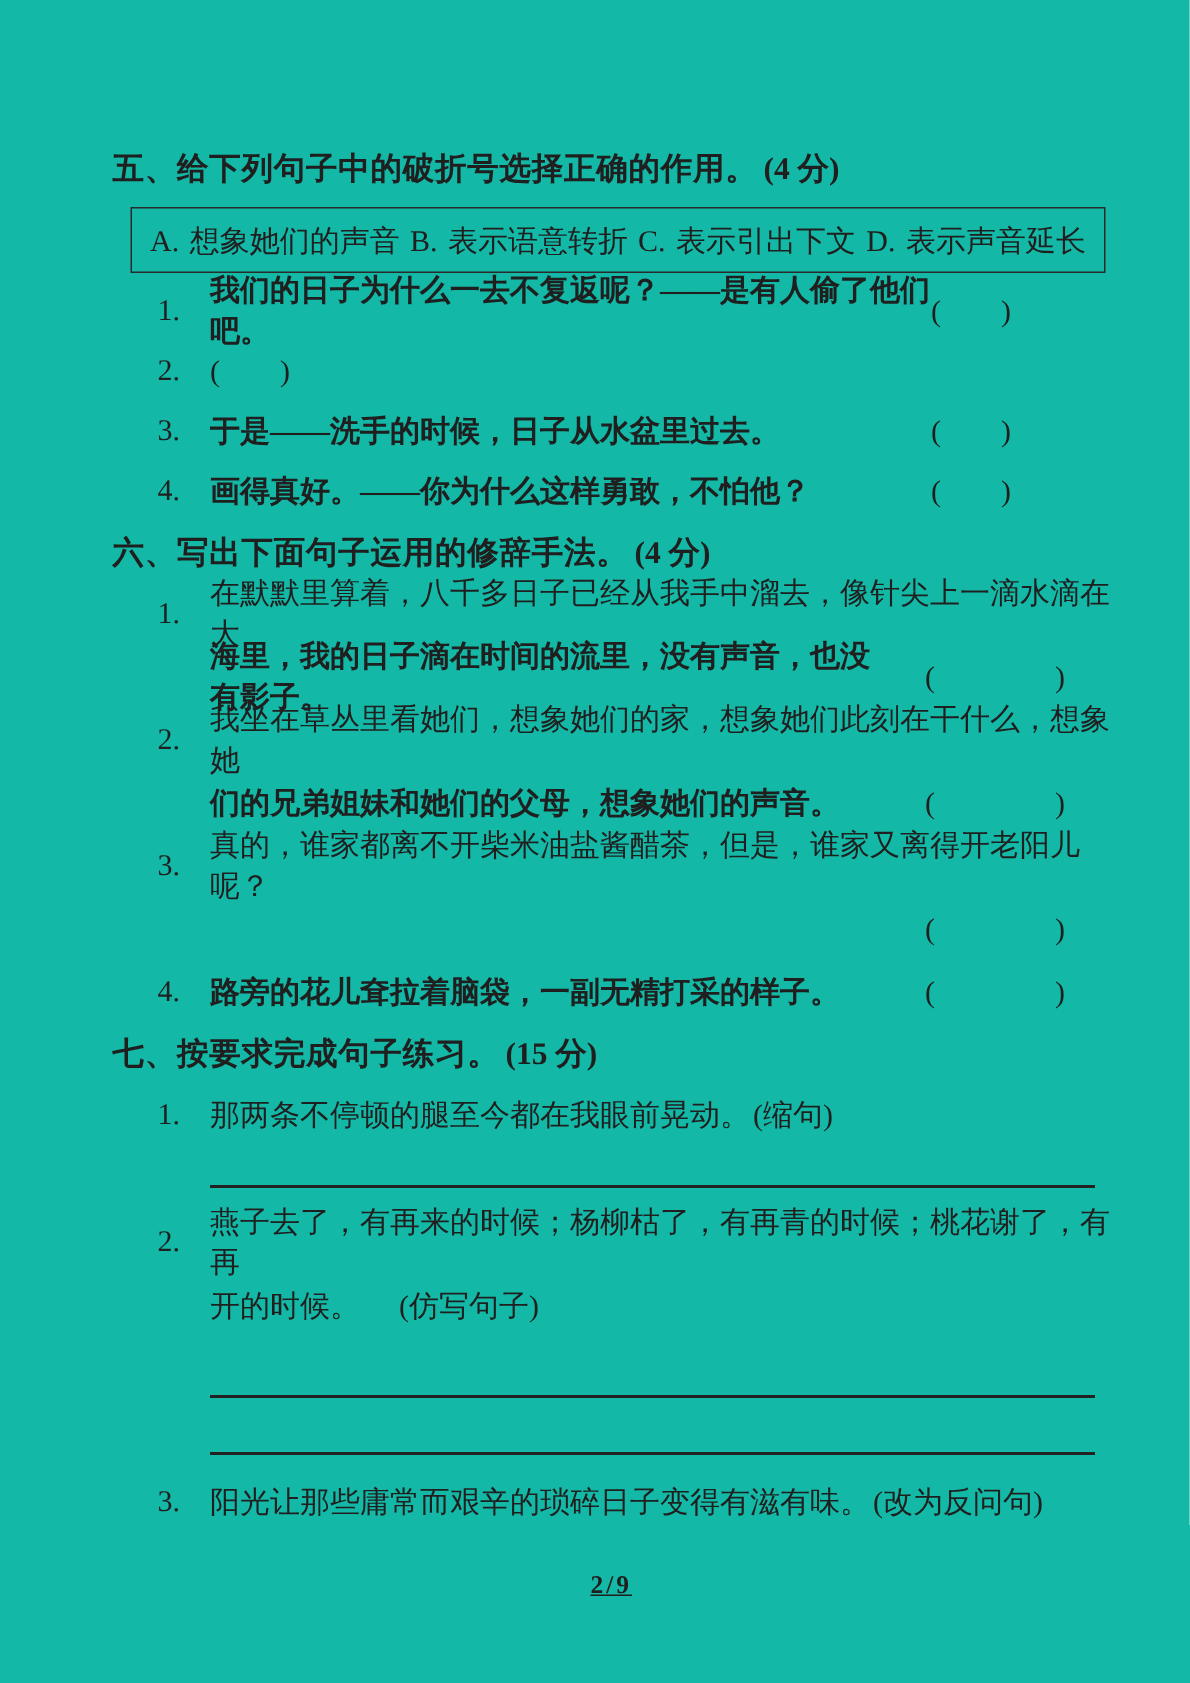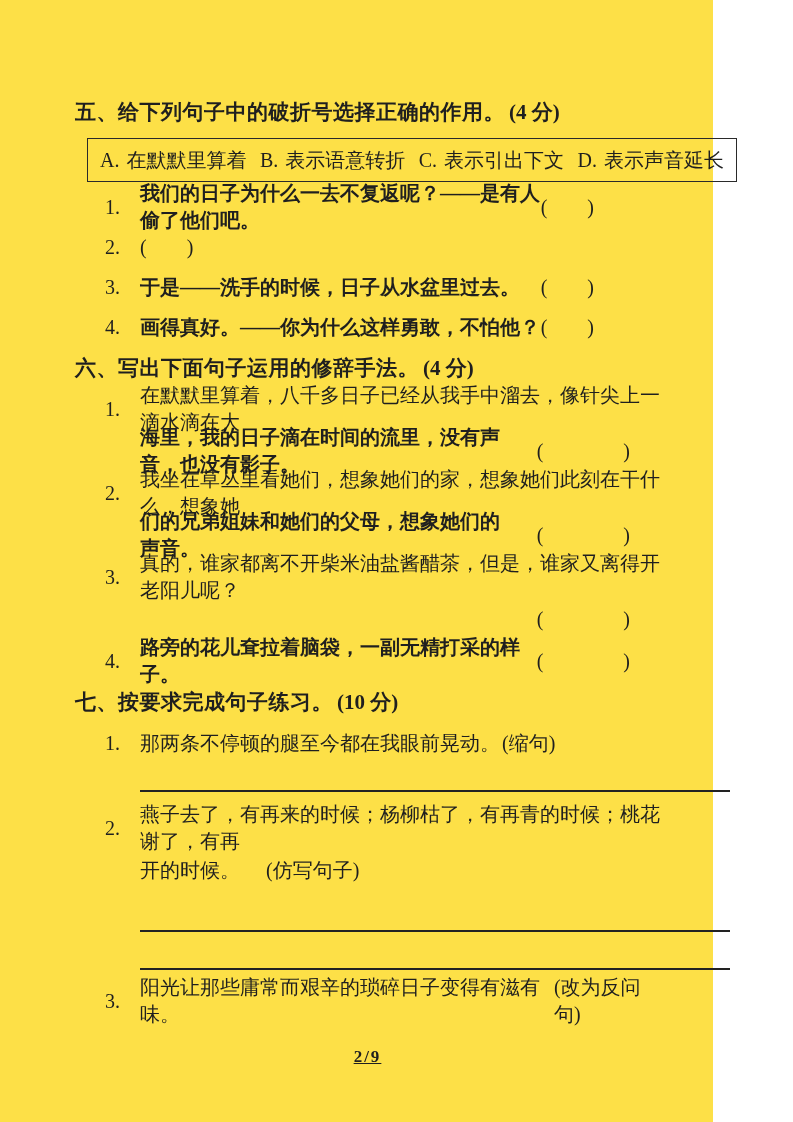--- a/index.html
+++ b/index.html
@@ -4,23 +4,23 @@
 <style>
   * { margin: 0; padding: 0; box-sizing: border-box; }
   html, body { background: #ffffff; }
   body {
     width: 793px; height: 1122px;
     font-family: "Liberation Serif", "DejaVu Serif", serif;
     font-size: 20px; color: #1f1f1f;
     overflow: hidden;
   }
   .page {
-    width: 713px; height: 1122px;
+    width: 793px; height: 1122px;
     padding: 94px 53px 0 75px;
-    background: #fde047;
+    background: #14b8a6;
   }
   
   .sec-header {
     height: 36px; display: flex; align-items: center;
     font-family: "Liberation Sans", "DejaVu Sans", sans-serif;
     font-weight: bold; font-size: 21px; letter-spacing: 0.5px;
   }
   .sec-header .score {
     font-family: "Liberation Serif", "DejaVu Serif", serif;
     font-weight: bold; margin-left: 4px; letter-spacing: 0;
@@ -82,21 +82,21 @@
 
   <div class="sec5">
     <div class="sec-header">
       <span>五、给下列句子中的破折号选择正确的作用。</span>
       <span class="score">(4 分)</span>
     </div>
 
     <div class="options-box">
       <span class="option">
         <span class="opt-label">A.</span>
-        <span>在默默里算着</span>
+        <span>想象她们的声音</span>
       </span>
       <span class="option">
         <span class="opt-label">B.</span>
         <span>表示语意转折</span>
       </span>
       <span class="option">
         <span class="opt-label">C.</span>
         <span>表示引出下文</span>
       </span>
       <span class="option">
@@ -179,21 +179,21 @@
         <span class="q-num">4.</span>
         <span class="q-text grow">路旁的花儿耷拉着脑袋，一副无精打采的样子。</span>
         <span class="parens">(　　　　)</span>
       </div>
     </div>
   </div>
 
   <div class="sec7">
     <div class="sec-header">
       <span>七、按要求完成句子练习。</span>
-      <span class="score">(10 分)</span>
+      <span class="score">(15 分)</span>
     </div>
 
     <div class="q">
       <div class="q-line">
         <span class="q-num">1.</span>
         <span class="q-text">那两条不停顿的腿至今都在我眼前晃动。</span>
         <span class="q-note">(缩句)</span>
       </div>
       <div class="blank blank-1"></div>
     </div>

